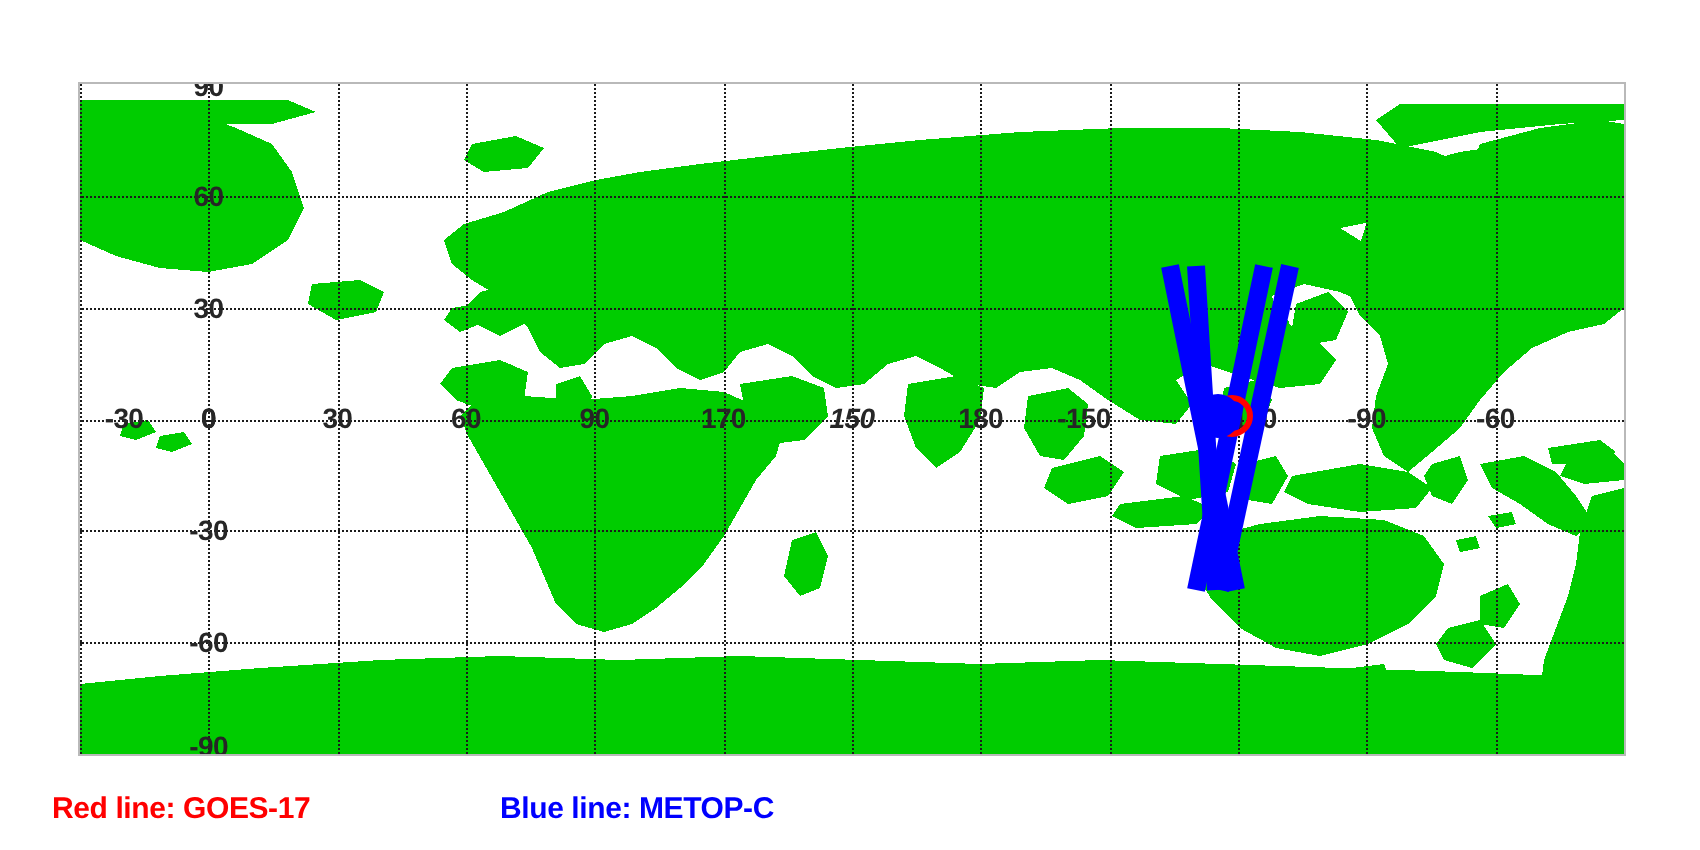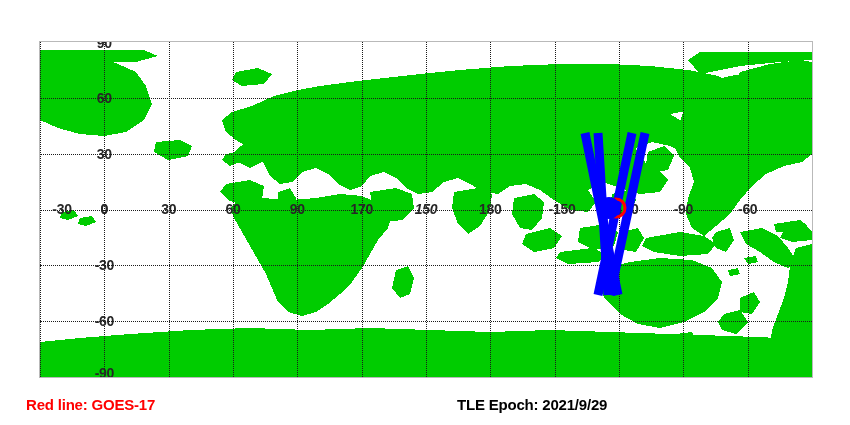--- a/index.html
+++ b/index.html
@@ -154,21 +154,21 @@
     <div class="gridh" style="top:279.2px;"></div>
 
     <div class="axlabel lonlabel" style="left:22px;top:167px;">-30</div>
     <div class="axlabel lonlabel" style="left:64.3px;top:167px;">0</div>
     <div class="axlabel lonlabel" style="left:128.7px;top:167px;">30</div>
     <div class="axlabel lonlabel" style="left:193px;top:167px;">60</div>
     <div class="axlabel lonlabel" style="left:257.3px;top:167px;">90</div>
     <div class="axlabel lonlabel" style="left:321.7px;top:167px;">170</div>
     <div class="axlabel lonlabel" style="left:386px;top:167px;font-style:italic;">150</div>
     <div class="axlabel lonlabel" style="left:450.3px;top:167px;">180</div>
-    <div class="axlabel lonlabel" style="left:522px;top:167px;">-150</div>
+    <div class="axlabel lonlabel" style="left:502px;top:167px;">-150</div>
     <div class="axlabel lonlabel" style="left:585px;top:167px;">-120</div>
     <div class="axlabel lonlabel" style="left:643.3px;top:167px;">-90</div>
     <div class="axlabel lonlabel" style="left:707.7px;top:167px;">-60</div>
 
     <div class="axlabel latlabel" style="left:64.3px;top:1px;">90</div>
     <div class="axlabel latlabel" style="left:64.3px;top:55.8px;">60</div>
     <div class="axlabel latlabel" style="left:64.3px;top:111.7px;">30</div>
     <div class="axlabel latlabel" style="left:64.3px;top:167px;">0</div>
     <div class="axlabel latlabel" style="left:64.3px;top:223.3px;">-30</div>
     <div class="axlabel latlabel" style="left:64.3px;top:279.2px;">-60</div>
@@ -184,16 +184,16 @@
 
       <circle cx="576" cy="166" r="9" fill="none" stroke="#ff0000" stroke-width="3"></circle>
 
       <circle cx="569" cy="166" r="11" fill="#0000ff"></circle>
     </svg>
 
   </div>
 
   <div id="footer">
     <div class="legitem" id="leg-red">Red line: GOES-17</div>
-    <div class="legitem" id="leg-epoch">TLE Epoch: 2021/9/29</div>
+    <div class="legitem" id="leg-blue">Blue line: METOP-C</div>
   </div>
 
 </div>
 
 </body></html>

